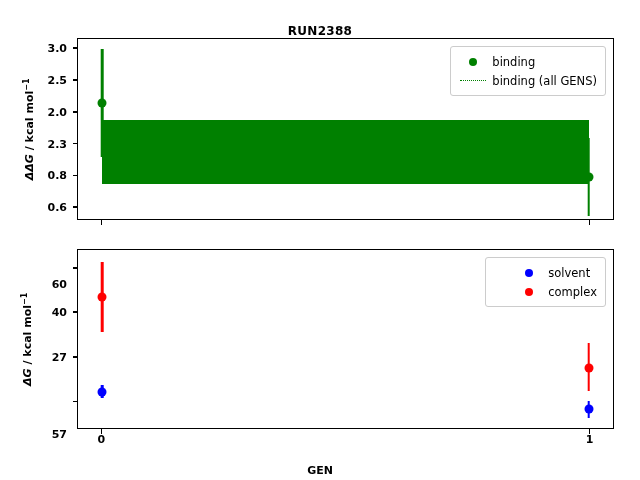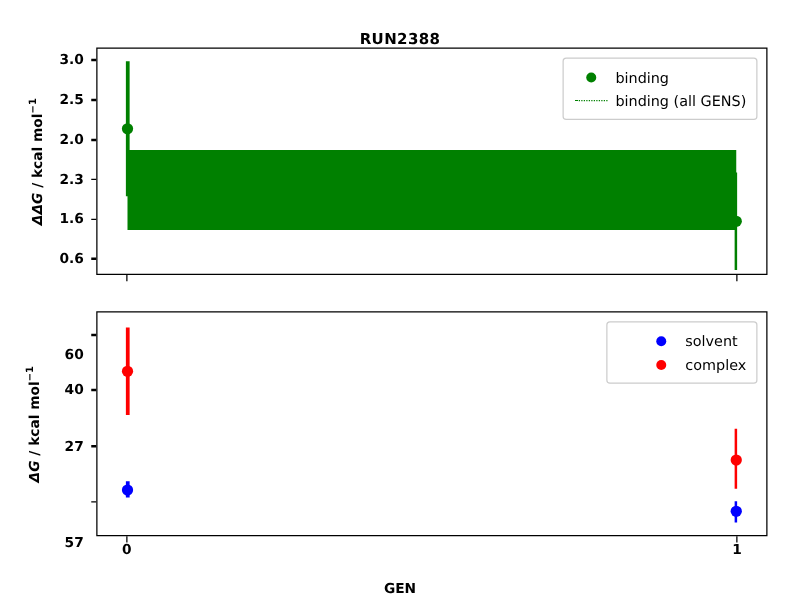--- a/index.html
+++ b/index.html
@@ -203,21 +203,21 @@
       <div class="ytick-wrap" style="left: 77px; top: 111.818px;">
         <div class="ytick" style="top: -0.8px;"></div>
         <div class="ytick-label" style="right: auto; left: -10px; transform: translate(-100%, -50%); top: 0px;">2.0</div>
       </div>
       <div class="ytick-wrap" style="left: 77px; top: 143.636px;">
         <div class="ytick" style="top: -0.8px;"></div>
         <div class="ytick-label" style="right: auto; left: -10px; transform: translate(-100%, -50%); top: 0px;">2.3</div>
       </div>
       <div class="ytick-wrap" style="left: 77px; top: 175.455px;">
         <div class="ytick" style="top: -0.8px;"></div>
-        <div class="ytick-label" style="right: auto; left: -10px; transform: translate(-100%, -50%); top: 0px;">1.6</div>
+        <div class="ytick-label" style="right: auto; left: -10px; transform: translate(-100%, -50%); top: 0px;">0.8</div>
       </div>
       <div class="ytick-wrap" style="left: 77px; top: 207.273px;">
         <div class="ytick" style="top: -0.8px;"></div>
         <div class="ytick-label" style="right: auto; left: -10px; transform: translate(-100%, -50%); top: 0px;">0.6</div>
       </div>
     </div>
   <div class="ylabel" id="ylabel-top">
     <span class="it">ΔΔG</span><span> / kcal mol</span><sup>−1</sup>
   </div>
 

